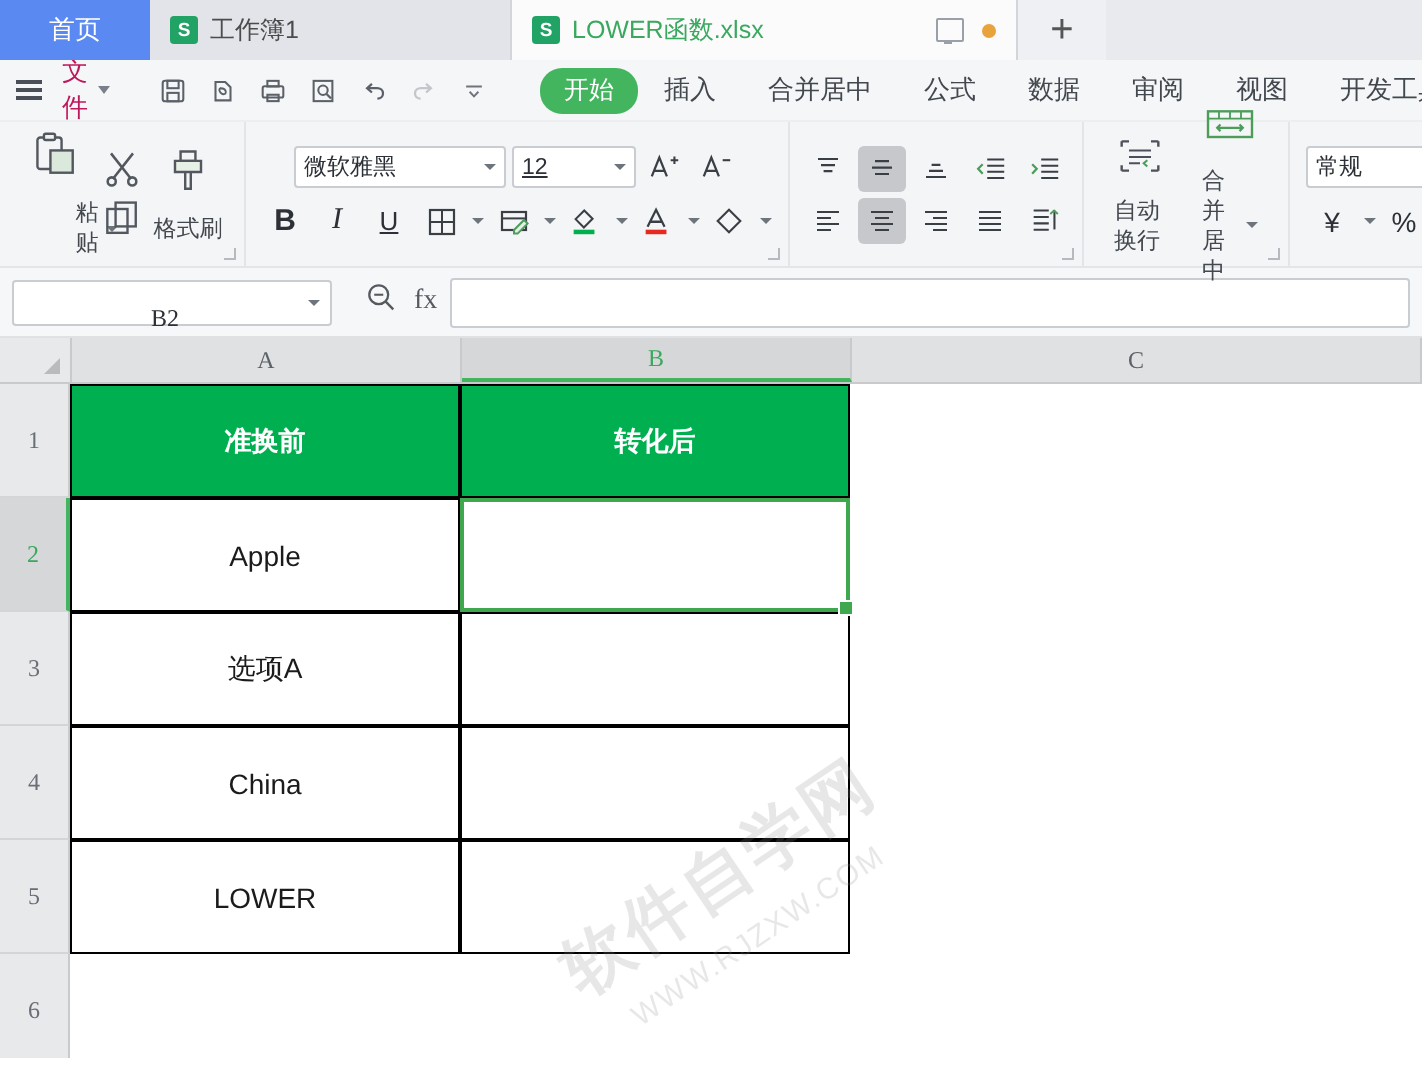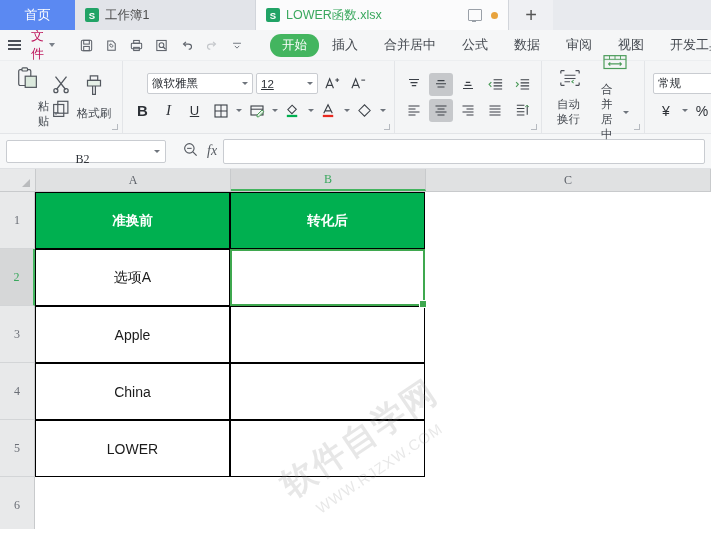--- a/index.html
+++ b/index.html
@@ -92,21 +92,21 @@
   }
 
   
   .fbar{height:34px;background:#f6f7f8;display:flex;align-items:center;padding:0 6px;border-bottom:1px solid #dfe1e4;}
   .namebox{
     width:148px;height:21px;background:#fff;border:1px solid #c9ccd1;border-radius:2px;
     display:flex;align-items:center;padding:0 5px;font-size:12px;color:#2d3137;
     font-family:"Liberation Serif",serif;
   }
   .namebox .val{flex:1;text-align:center;margin-top:17px;}
-  .fx{font-family:"Liberation Serif",serif;font-style:italic;font-size:14px;color:#555a61;}
+  .fx{font-family:"Liberation Serif",serif;font-size:14px;color:#555a61;}
   .finput{
     flex:1;height:21px;background:#fff;border:1px solid #c9ccd1;border-radius:2px;margin-left:6px;
   }
 
   
   .sheetwrap{position:relative;height:360px;background:#fff;overflow:hidden;}
   .colhdr{display:flex;height:22px;background:#e8e9ea;border-bottom:1px solid #c8cacc;}
   .corner{
     width:35px;flex:0 0 35px;background:#e8e9ea;position:relative;border-right:1px solid #c8cacc;
   }
@@ -500,26 +500,26 @@
       <div class="rh">6</div>
     </div>
 
     <div class="cells">
       <div class="grow">
         <div class="cell cA hdrcell">准换前</div>
         <div class="cell cB hdrcell">转化后</div>
         <div class="cell cC blank"></div>
       </div>
       <div class="grow">
-        <div class="cell cA datacell">选项A</div>
+        <div class="cell cA datacell">Apple</div>
         <div class="cell cB datacell"></div>
         <div class="cell cC blank"></div>
       </div>
       <div class="grow">
-        <div class="cell cA datacell">Apple</div>
+        <div class="cell cA datacell">选项A</div>
         <div class="cell cB datacell"></div>
         <div class="cell cC blank"></div>
       </div>
       <div class="grow">
         <div class="cell cA datacell">China</div>
         <div class="cell cB datacell"></div>
         <div class="cell cC blank"></div>
       </div>
       <div class="grow">
         <div class="cell cA datacell">LOWER</div>

